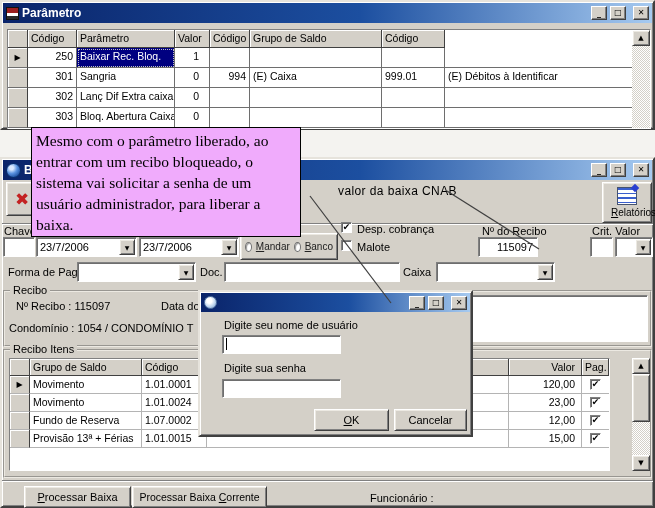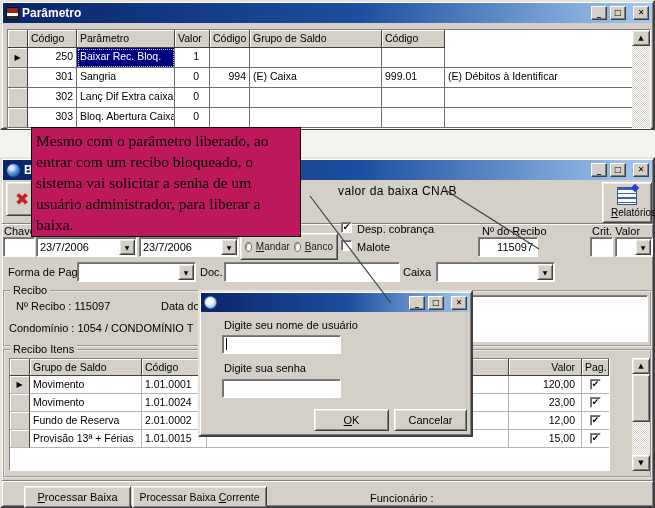--- a/index.html
+++ b/index.html
@@ -55,21 +55,21 @@
   .icell{border-right:1px solid #b4b4b4;border-bottom:1px solid #b4b4b4;padding:2px 3px;overflow:hidden;white-space:nowrap;font-size:10.5px;}
   .ihead .icell{background:#d4d0c8;border-right:1px solid #404040;border-bottom:1px solid #404040;box-shadow:inset 1px 1px 0 #fff;}
   .isel{width:20px;background:#d4d0c8;border-right:1px solid #404040;border-bottom:1px solid #b4b4b4;box-shadow:inset 1px 1px 0 #fff;display:flex;align-items:center;justify-content:center;font-size:8px;padding:0;}
   .ic1{width:112px;}
   .ic2{width:65px;}
   .icmid{width:302px;}
   .ic3{width:73px;text-align:right;padding-right:6px;}
   .ic4{flex:1;border-right:none;display:flex;align-items:center;justify-content:center;padding:0;}
   .icb{width:11px;height:11px;background:#fff;border:1px solid;border-color:#808080 #fff #fff #808080;box-shadow:inset 1px 1px 0 #666;display:flex;align-items:center;justify-content:center;font-size:9px;line-height:1;}
   
-  .note{position:absolute;left:31px;top:127px;width:270px;height:110px;background:#be185d;border:1px solid #000;padding:2px 4px;font-family:"Liberation Serif",serif;font-size:15.5px;line-height:21px;z-index:30;}
+  .note{position:absolute;left:31px;top:127px;width:270px;height:110px;background:#f0abfc;border:1px solid #000;padding:2px 4px;font-family:"Liberation Serif",serif;font-size:15.5px;line-height:21px;z-index:30;}
   
   .ico-param{width:13px;height:13px;background:linear-gradient(180deg,#9c1f1f 0 5px,#fff 5px 8px,#2b2b2b 8px);border:1px solid #111;}
   .ico-globe{width:15px;height:15px;border-radius:50%;background:radial-gradient(circle at 35% 30%,#dceaff 0 15%,#5b93e0 45%,#0a3a8a 90%);border:1px solid #08306e;}
   .ico-dlg{width:13px;height:13px;border-radius:50%;background:radial-gradient(circle at 40% 35%,#ffffff 0 25%,#bcd4ee 60%,#6f93c0 100%);border:1px solid #5a7aa8;}
   .ico-report{width:20px;height:18px;background:repeating-linear-gradient(180deg,#3a5fcd 0 1.5px,#fff 1.5px 4.5px);border:1px solid #46536e;position:relative;}
   .ico-report::after{content:"";position:absolute;right:-2px;top:-3px;width:6px;height:6px;background:#2a3fd0;transform:rotate(45deg);}
   .redx{color:#c32222;font-weight:bold;font-size:17px;line-height:1;}
   .caret{position:absolute;left:3px;top:2px;width:1px;height:12px;background:#000;}
 </style>
 </head>
@@ -275,21 +275,21 @@
           <div class="icell ic3">23,00</div>
           <div class="icell ic4">
               <span class="icb">
                 <span class="glyph">✔</span>
               </span>
             </div>
         </div>
         <div class="irow">
           <div class="icell isel"></div>
           <div class="icell ic1">Fundo de Reserva</div>
-          <div class="icell ic2">2.01.0002</div>
+          <div class="icell ic2">1.07.0002</div>
           <div class="icell icmid"></div>
           <div class="icell ic3">12,00</div>
           <div class="icell ic4">
               <span class="icb">
                 <span class="glyph">✔</span>
               </span>
             </div>
         </div>
         <div class="irow">
           <div class="icell isel"></div>

